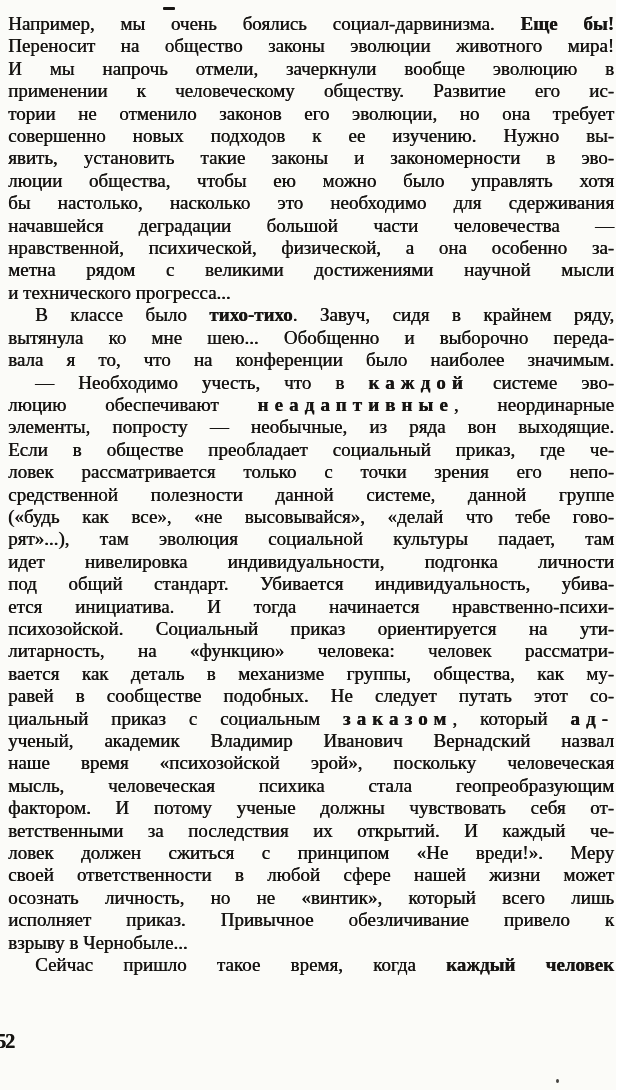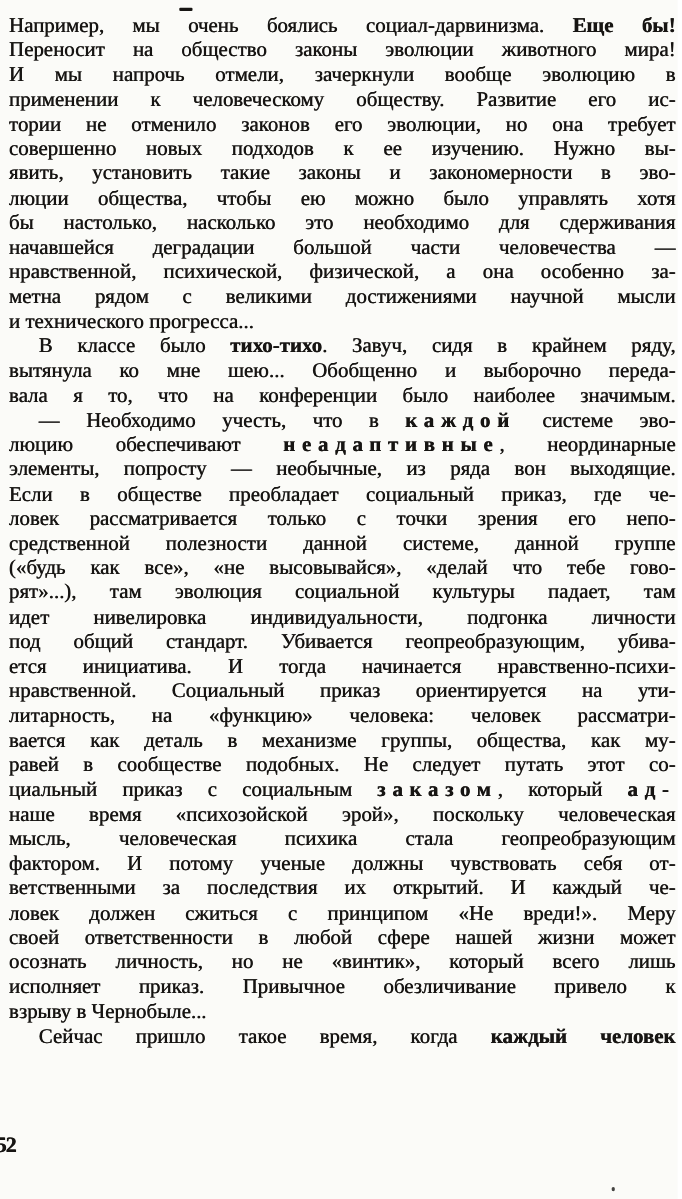--- a/index.html
+++ b/index.html
@@ -87,27 +87,28 @@
       <div class="line"><span>вала я то, что на конференции было наиболее значимым.</span></div>
       <div class="line indent"><span>— Необходимо учесть, что в </span><span class="sp">каждой</span><span> системе эво-</span></div>
       <div class="line"><span>люцию обеспечивают </span><span class="sp">неадаптивные</span><span>, неординарные</span></div>
       <div class="line"><span>элементы, попросту — необычные, из ряда вон выходящие.</span></div>
       <div class="line"><span>Если в обществе преобладает социальный приказ, где че-</span></div>
       <div class="line"><span>ловек рассматривается только с точки зрения его непо-</span></div>
       <div class="line"><span>средственной полезности данной системе, данной группе</span></div>
       <div class="line"><span>(«будь как все», «не высовывайся», «делай что тебе гово-</span></div>
       <div class="line"><span>рят»...), там эволюция социальной культуры падает, там</span></div>
       <div class="line"><span>идет нивелировка индивидуальности, подгонка личности</span></div>
-      <div class="line"><span>под общий стандарт. Убивается геопреобразующим, убива-</span></div>
+      <div class="line"><span>под общий стандарт. Убивается индивидуальность, убива-</span></div>
       <div class="line"><span>ется инициатива. И тогда начинается нравственно-психи-</span></div>
-      <div class="line"><span>нравственной. Социальный приказ ориентируется на ути-</span></div>
+      <div class="line"><span>психозойской. Социальный приказ ориентируется на ути-</span></div>
       <div class="line"><span>литарность, на «функцию» человека: человек рассматри-</span></div>
       <div class="line"><span>вается как деталь в механизме группы, общества, как му-</span></div>
       <div class="line"><span>равей в сообществе подобных. Не следует путать этот со-</span></div>
       <div class="line"><span>циальный приказ с социальным </span><span class="sp">заказом</span><span>, который </span><span class="sp">ад-</span></div>
+      <div class="line"><span>ученый, академик Владимир Иванович Вернадский назвал</span></div>
       <div class="line"><span>наше время «психозойской эрой», поскольку человеческая</span></div>
       <div class="line"><span>мысль, человеческая психика стала геопреобразующим</span></div>
       <div class="line"><span>фактором. И потому ученые должны чувствовать себя от-</span></div>
       <div class="line"><span>ветственными за последствия их открытий. И каждый че-</span></div>
       <div class="line"><span>ловек должен сжиться с принципом «Не вреди!». Меру</span></div>
       <div class="line"><span>своей ответственности в любой сфере нашей жизни может</span></div>
       <div class="line"><span>осознать личность, но не «винтик», который всего лишь</span></div>
       <div class="line"><span>исполняет приказ. Привычное обезличивание привело к</span></div>
       <div class="line no-just"><span>взрыву в Чернобыле...</span></div>
       <div class="line indent"><span>Сейчас пришло такое время, когда </span><span class="b">каждый человек</span></div>

